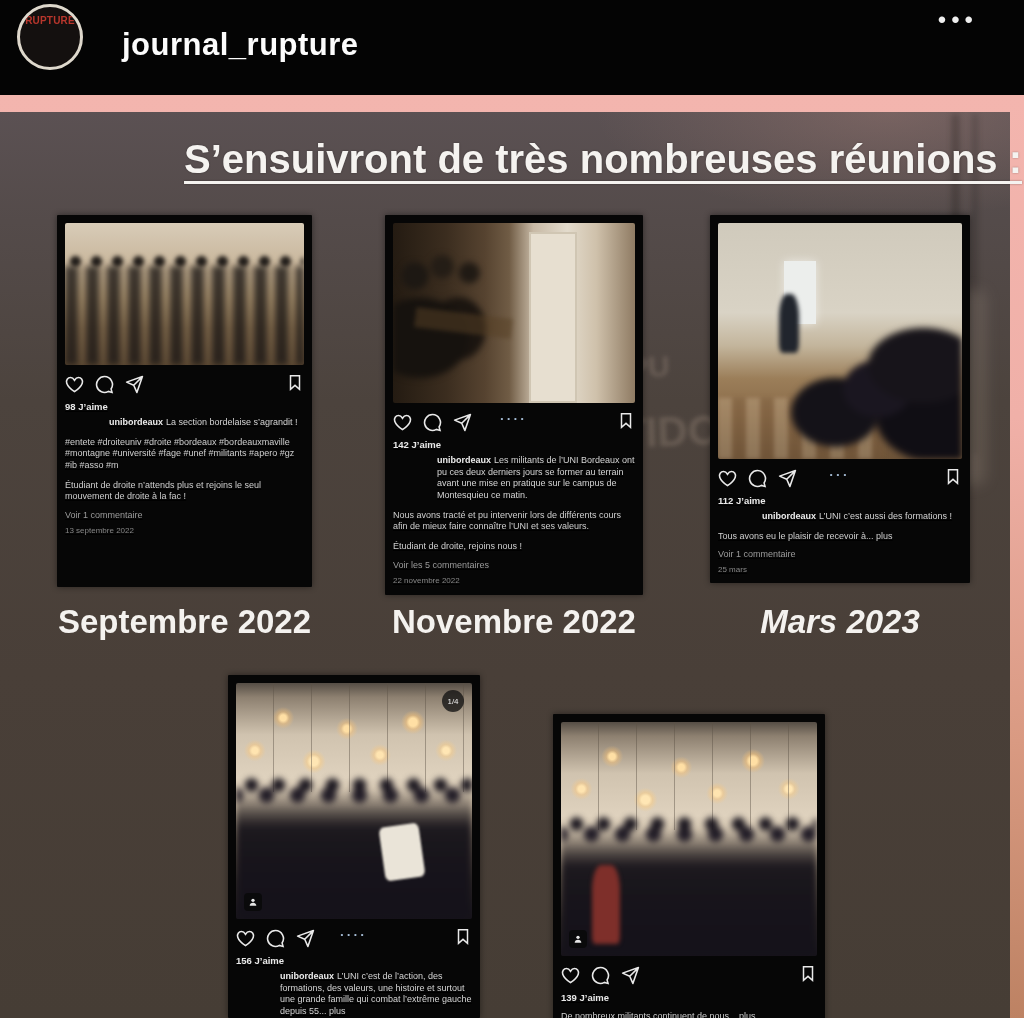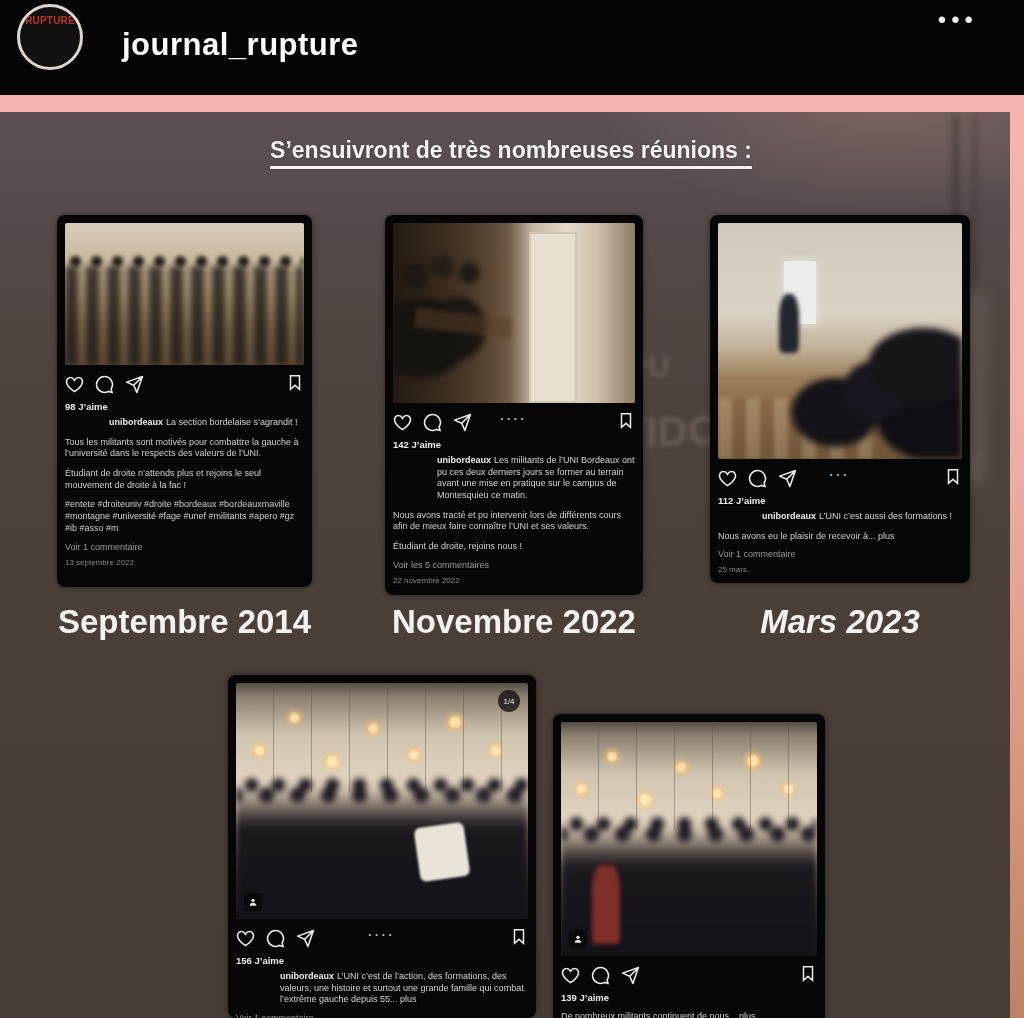--- a/index.html
+++ b/index.html
@@ -29,29 +29,29 @@
     background:
       radial-gradient(ellipse 420px 150px at 88% 0%, rgba(196,146,134,.28), transparent 70%),
       linear-gradient(180deg,#5b5153 0%,#544b4a 12%,#4c433d 32%,#493f38 62%,#463d35 100%);
     overflow:hidden;
   }
   .streak{position:absolute;background:rgba(26,21,20,.32);filter:blur(3px);}
   .haze{position:absolute;background:rgba(206,186,166,.16);filter:blur(7px);border-radius:8px;}
   .ghost{position:absolute;font-weight:bold;color:rgba(216,192,170,.20);filter:blur(2px);transform:rotate(-2deg);}
   
   .title{
-    position:absolute;top:42px;left:0;right:2px;text-align:center;
-    color:#f5f3f0;font-size:23px;font-weight:700;
+    position:absolute;top:42px;left:0;right:2px;text-align:right;
+    color:#f5f3f0;font-size:40px;font-weight:700;
     text-decoration:underline;text-decoration-thickness:3px;text-underline-offset:8px;
     text-shadow:0 0 2px rgba(0,0,0,.35);
   }
   
   .mlabel{position:absolute;top:508px;text-align:center;color:#f4f2ef;font-size:33px;font-weight:700;}
   
-  .card{position:absolute;background:#060606;border-radius:8px;box-shadow:0 0 6px rgba(0,0,0,.45);overflow:hidden;text-decoration:underline;}
+  .card{position:absolute;background:#060606;border-radius:1px;box-shadow:0 0 6px rgba(0,0,0,.45);overflow:hidden;text-decoration:underline;}
   .photo{position:relative;margin:8px 8px 0;border-radius:2px;overflow:hidden;}
   .actions{position:relative;height:24px;margin:7px 8px 0;display:flex;align-items:center;gap:11px;}
   .actions svg{flex:0 0 auto;}
   .dots{position:absolute;left:50%;transform:translateX(-50%);color:#a9c0da;font-size:8px;letter-spacing:4px;top:4px;}
   .bookmark{position:absolute;right:0;top:1px;}
   .likes{margin:5px 8px 0;font-size:9.5px;font-weight:bold;color:#e9e9e9;}
   .cap{margin:5px 8px 0;font-size:9px;line-height:1.3;color:#d4d4d4;padding-left:44px;}
   .cap .u{font-weight:bold;color:#ececec;margin-right:3px;}
   .para{margin:8px 8px 0;font-size:9px;line-height:1.3;color:#cfcfcf;}
   .meta{margin:7px 8px 0;font-size:9px;color:#9b9b9b;}
@@ -157,23 +157,22 @@
       <svg width="19" height="19" viewBox="0 0 24 24">
           <path d="M22 2 11 13M22 2 15 22l-4-9-9-4z" fill="none" stroke="#e9e9e9" stroke-width="2" stroke-linejoin="round"></path>
         </svg>
       <span class="dots"></span>
       <svg class="bookmark" width="18" height="19" viewBox="0 0 24 24">
           <path d="M6 3h12v18l-6-5.2L6 21z" fill="none" stroke="#e9e9e9" stroke-width="2"></path>
         </svg>
     </div>
     <div class="likes">98 J’aime</div>
     <div class="cap"><span class="u">unibordeaux</span><span>La section bordelaise s’agrandit !</span></div>
-    <div class="para">Tous les militants sont motivés pour combattre la gauche à l’université dans le respects des valeurs de l’UNI.</div>
+    <div class="para">#entete #droiteuniv #droite #bordeaux #bordeauxmaville #montagne #université #fage #unef #militants #apero #gz #ib #asso #m</div>
     <div class="para">Étudiant de droite n’attends plus et rejoins le seul mouvement de droite à la fac !</div>
-    <div class="para">#entete #droiteuniv #droite #bordeaux #bordeauxmaville #montagne #université #fage #unef #militants #apero #gz #ib #asso #m</div>
     <div class="meta">Voir 1 commentaire</div>
     <div class="pdate">13 septembre 2022</div>
   </div>
 
   <div class="card" style="left:385px;top:120px;width:258px;height:380px;">
     <div class="photo photo2">
       <div class="door"></div>
         <div class="crowd"></div>
         <div class="table"></div>
     </div>
@@ -217,30 +216,30 @@
       <svg width="19" height="19" viewBox="0 0 24 24">
           <path d="M22 2 11 13M22 2 15 22l-4-9-9-4z" fill="none" stroke="#e9e9e9" stroke-width="2" stroke-linejoin="round"></path>
         </svg>
       <span class="dots">•••</span>
       <svg class="bookmark" width="18" height="19" viewBox="0 0 24 24">
           <path d="M6 3h12v18l-6-5.2L6 21z" fill="none" stroke="#e9e9e9" stroke-width="2"></path>
         </svg>
     </div>
     <div class="likes">112 J’aime</div>
     <div class="cap"><span class="u">unibordeaux</span><span>L’UNI c’est aussi des formations !</span></div>
-    <div class="para">Nous avons eu le plaisir de recevoir à... plus</div>
+    <div class="para">Tous avons eu le plaisir de recevoir à... plus</div>
     <div class="meta">Voir 1 commentaire</div>
     <div class="pdate">25 mars</div>
   </div>
 
-  <div class="mlabel" style="left:57px;width:255px;">Septembre 2014</div>
+  <div class="mlabel" style="left:57px;width:255px;">Septembre 2022</div>
   <div class="mlabel" style="left:385px;width:258px;">Novembre 2022</div>
   <div class="mlabel" style="left:710px;width:260px;font-style:italic;">Mars 2023</div>
 
-  <div class="card" style="left:228px;top:580px;width:308px;height:343px;">
+  <div class="card" style="left:228px;top:580px;width:252px;height:343px;">
     <div class="photo photo4">
       <div class="bulbs"></div>
         <div class="crowd45"></div>
         <div class="shirt"></div>
       <div class="count-badge">1/4</div>
       <div class="tag-badge">
         <svg width="10" height="10" viewBox="0 0 24 24">
             <circle cx="12" cy="8" r="4" fill="#e6e6e6"></circle>
             <path d="M4 21c0-4.4 3.6-7 8-7s8 2.6 8 7z" fill="#e6e6e6"></path>
           </svg>

